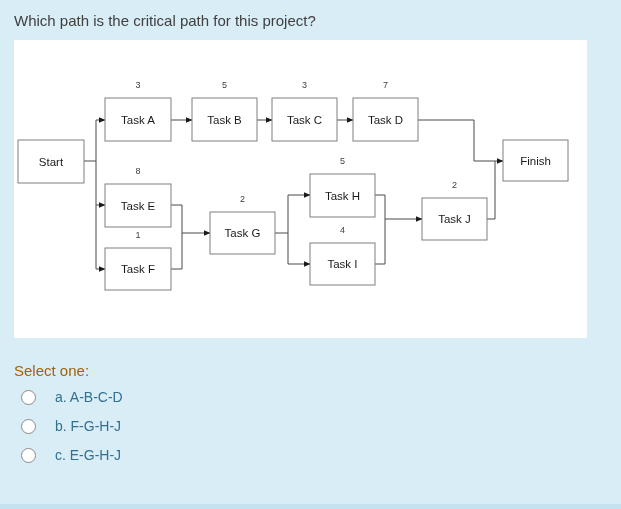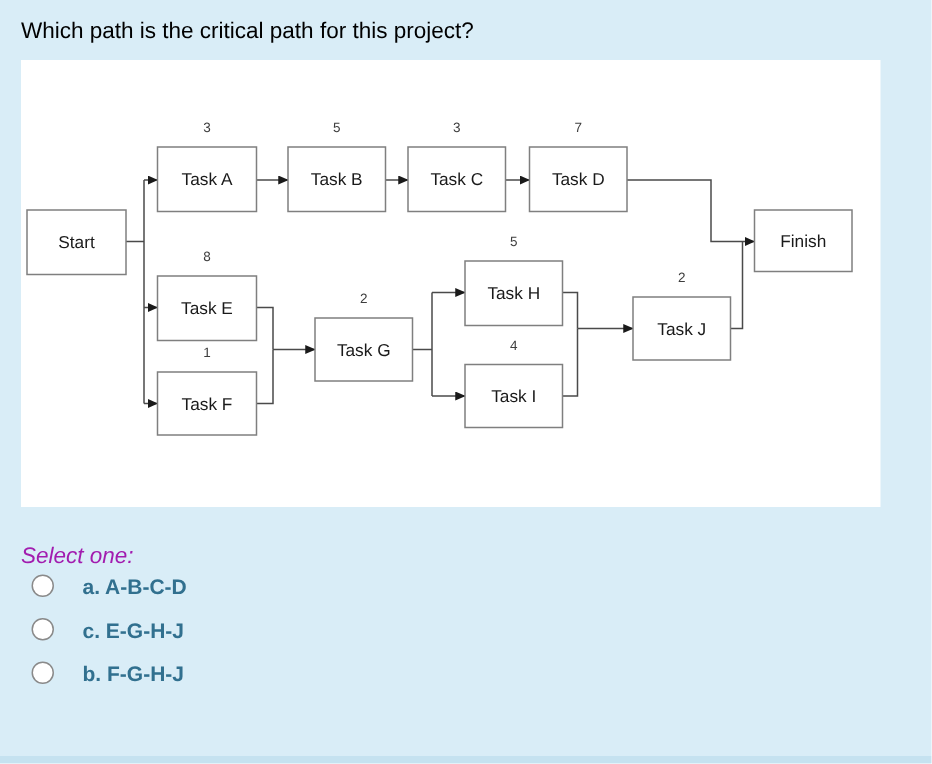--- a/index.html
+++ b/index.html
@@ -12,21 +12,21 @@
     position: relative;
     background: #d9edf7;
     font-family: "Liberation Sans", sans-serif;
     overflow: hidden;
   }
   .question-title {
     position: absolute;
     left: 14px;
     top: 12px;
     font-size: 15px;
-    color: #000000;
+    color: #404040;
   }
   .diagram-panel {
     position: absolute;
     left: 14px;
     top: 40px;
     width: 573px;
     height: 298px;
     background: #ffffff;
   }
   .diagram-panel svg {
@@ -52,36 +52,34 @@
   .edge {
     fill: none;
     stroke: #4a4a4a;
     stroke-width: 1;
   }
   .select-one {
     position: absolute;
     left: 14px;
     top: 362px;
     font-size: 15px;
-    color: #a21caf;
-    font-style: italic;
+    color: #a16207;
   }
   .options {
     position: absolute;
     left: 14px;
     top: 383px;
     width: 590px;
   }
   .option-row {
     display: flex;
-    align-items: flex-start;
+    align-items: flex-end;
     height: 22px;
     margin-bottom: 7px;
     cursor: pointer;
-    font-weight: bold;
   }
   .radio-circle {
     width: 13px;
     height: 13px;
     border-radius: 50%;
     border: 1px solid #8a8a8a;
     background: #ffffff;
     margin-left: 7px;
     flex: 0 0 auto;
   }
@@ -198,21 +196,21 @@
 
 <div class="select-one">Select one:</div>
 
 <div class="options">
     <div class="option-row">
       <span class="radio-circle"></span>
       <span class="option-label">a. A-B-C-D</span>
     </div>
     <div class="option-row">
       <span class="radio-circle"></span>
-      <span class="option-label">c. E-G-H-J</span>
+      <span class="option-label">b. F-G-H-J</span>
     </div>
     <div class="option-row">
       <span class="radio-circle"></span>
-      <span class="option-label">b. F-G-H-J</span>
+      <span class="option-label">c. E-G-H-J</span>
     </div>
   </div>
 
 <div class="bottom-strip"></div>
 
 </body></html>

